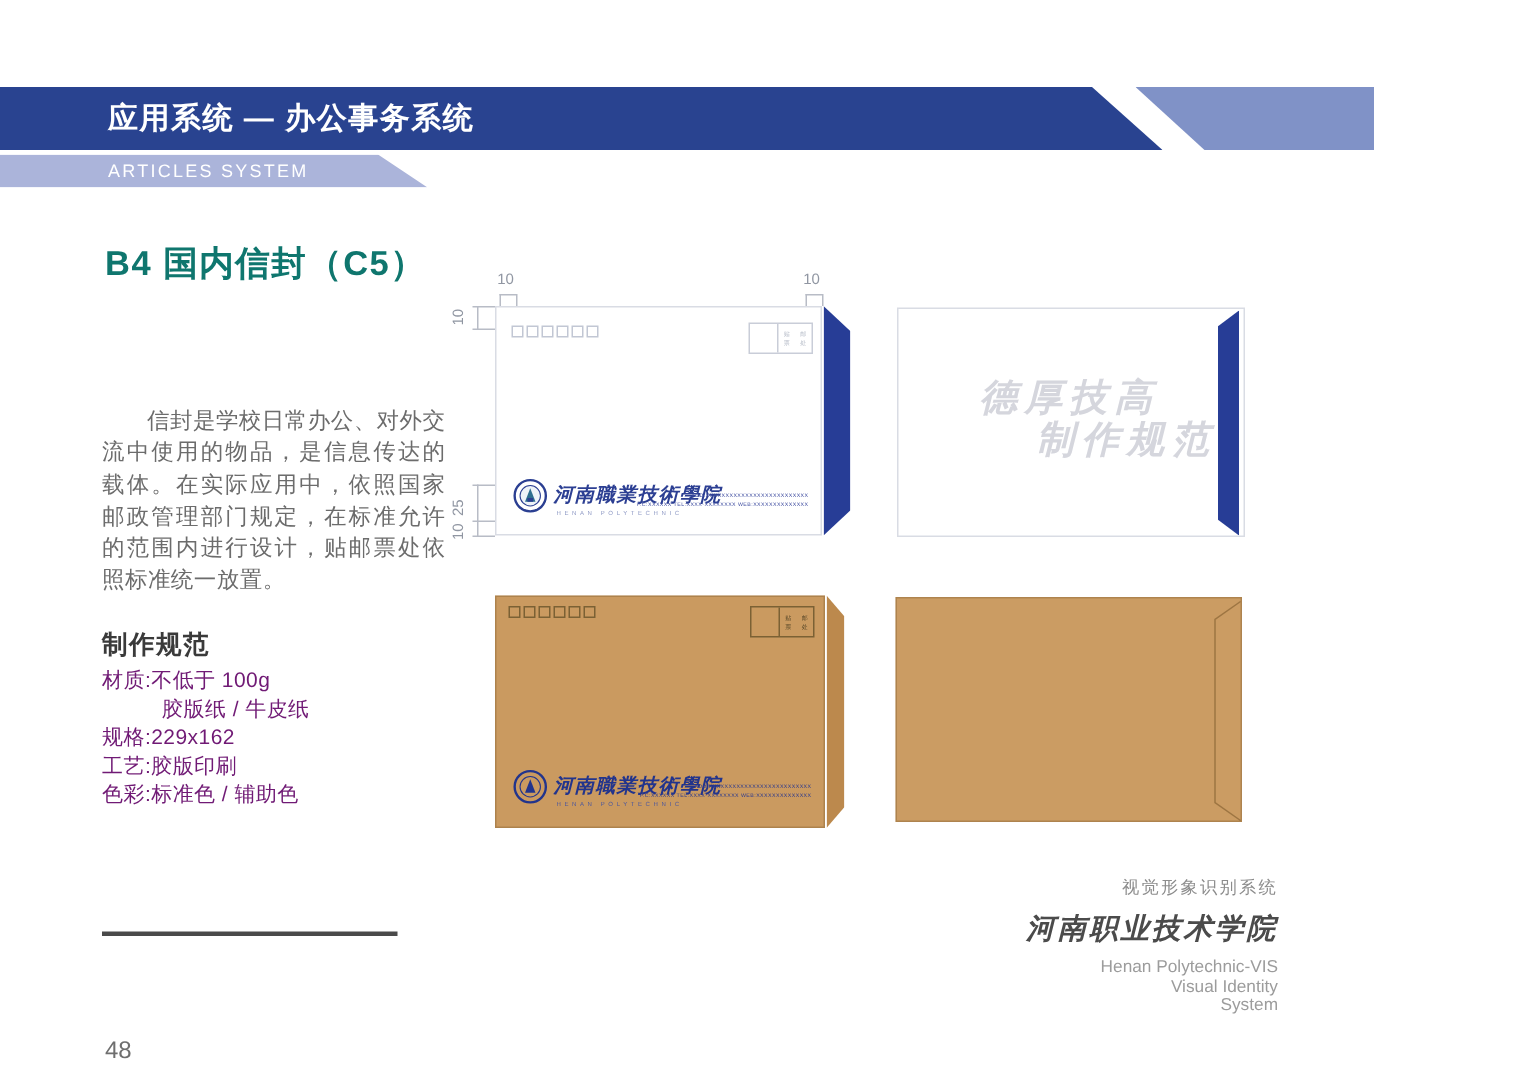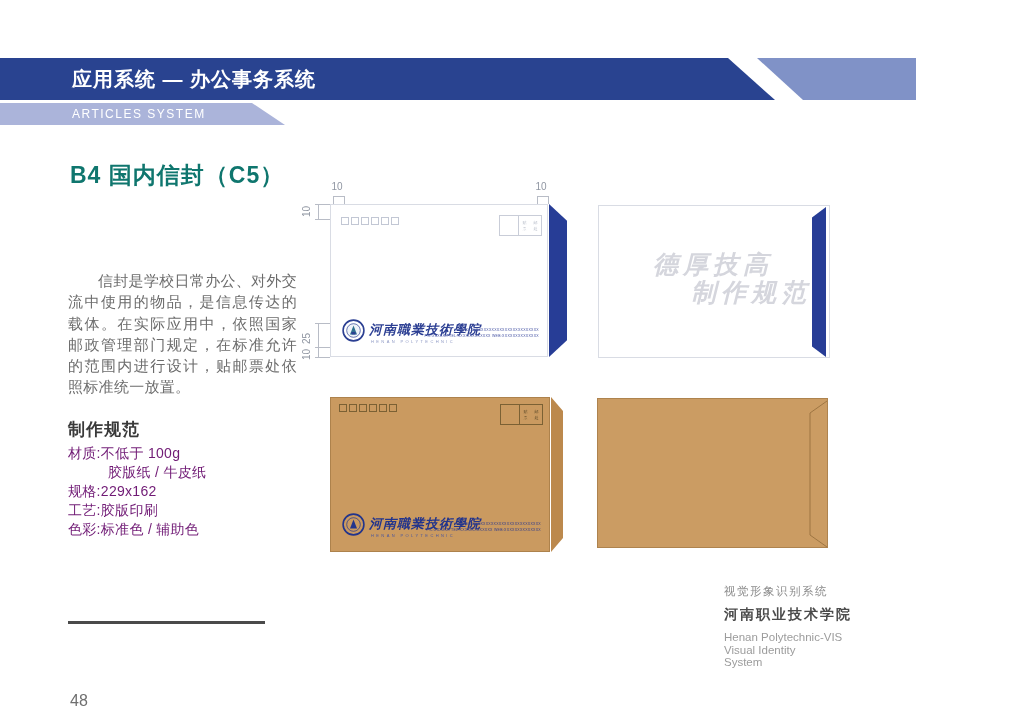--- a/index.html
+++ b/index.html
@@ -103,23 +103,23 @@
     font-style:italic; font-weight:bold; font-size:25px; letter-spacing:5px;
     color:#d5d6dd; white-space:nowrap;
   }
   .foldline { position:absolute; inset:0; }
   
   .note-rule { position:absolute; left:68px; top:621px; width:197px; height:3px; background:#4a4a4a; }
   .note {
     position:absolute; left:68px; top:629px; width:874px;
     color:#767676; font-size:13.5px; line-height:21px; letter-spacing:0.3px;
   }
-  .vis-block { position:absolute; right:64px; top:584px; }
+  .vis-block { position:absolute; right:64px; top:584px; text-align:right; }
   .vis-label { color:#8c8c8c; font-size:11.5px; letter-spacing:1.5px; }
-  .vis-school { color:#4b4b4b; font-size:14px; font-weight:bold; letter-spacing:2px; margin-top:7px; }
+  .vis-school { color:#4b4b4b; font-size:19px; font-weight:bold; letter-spacing:2px; margin-top:7px;font-style:italic; }
   .vis-eng { color:#9c9c9c; font-size:11.5px; line-height:12.5px; margin-top:7px; }
   .page-number { position:absolute; left:70px; top:692px; color:#6f6f6f; font-size:16px;text-align:right; }
 </style>
 </head>
 <body>
 
 <div id="page">
 
   <div class="band-dark">
     <div class="band-title">应用系统 — 办公事务系统</div>

